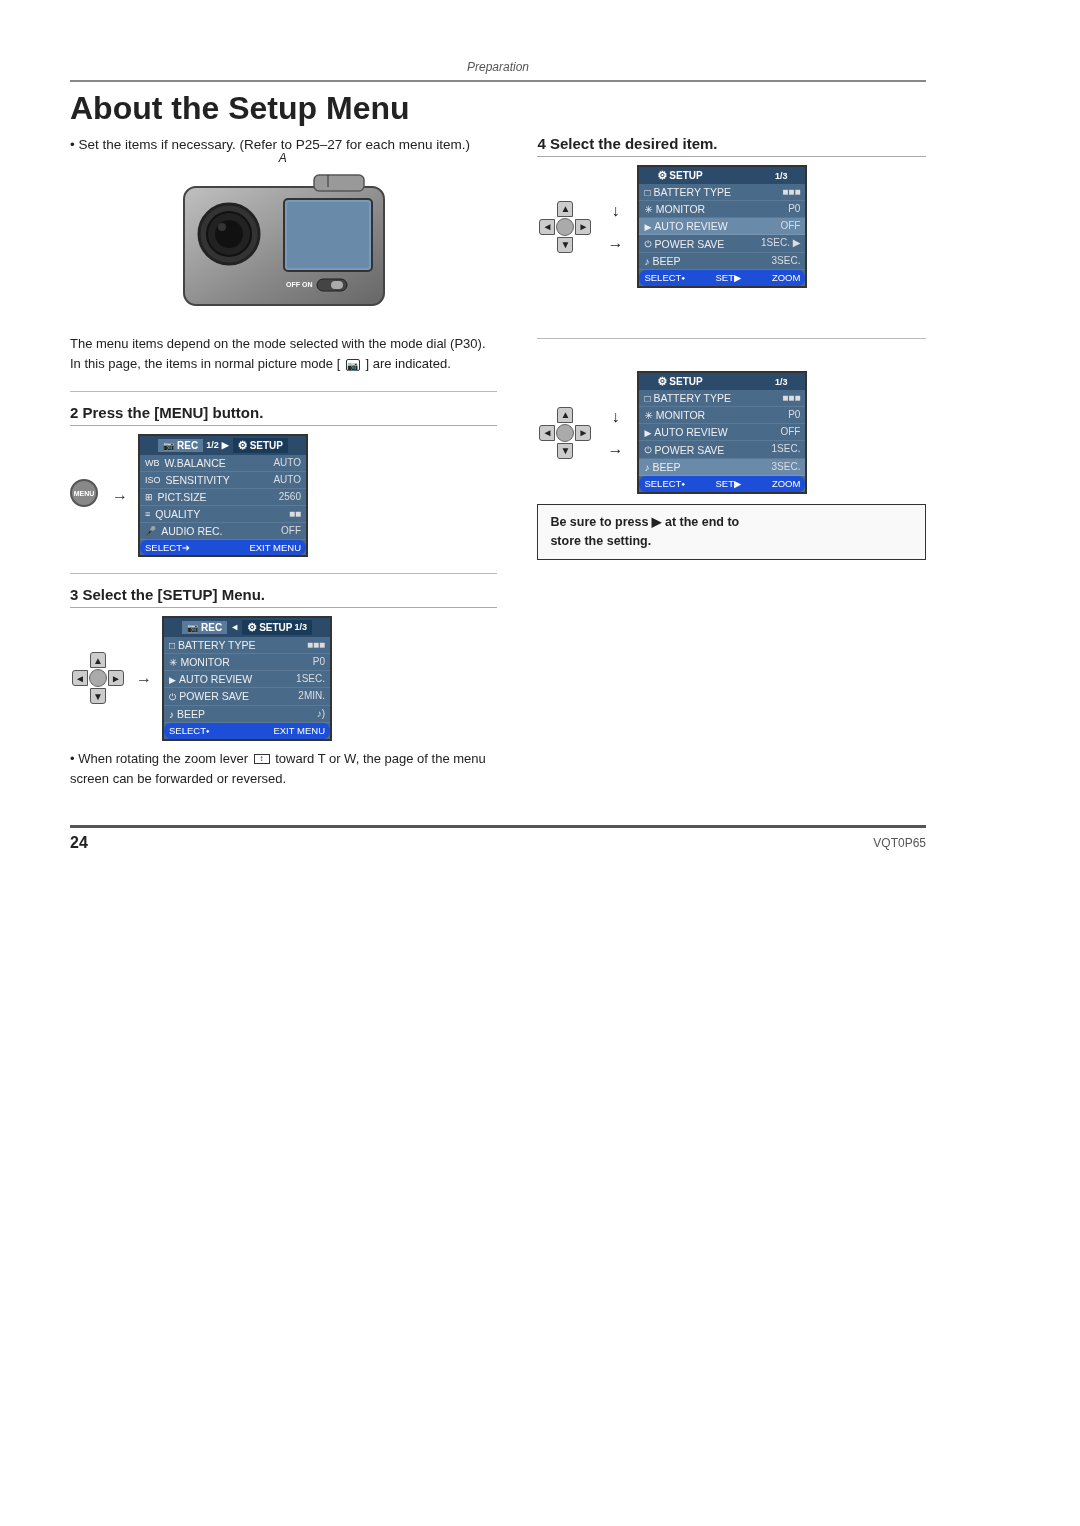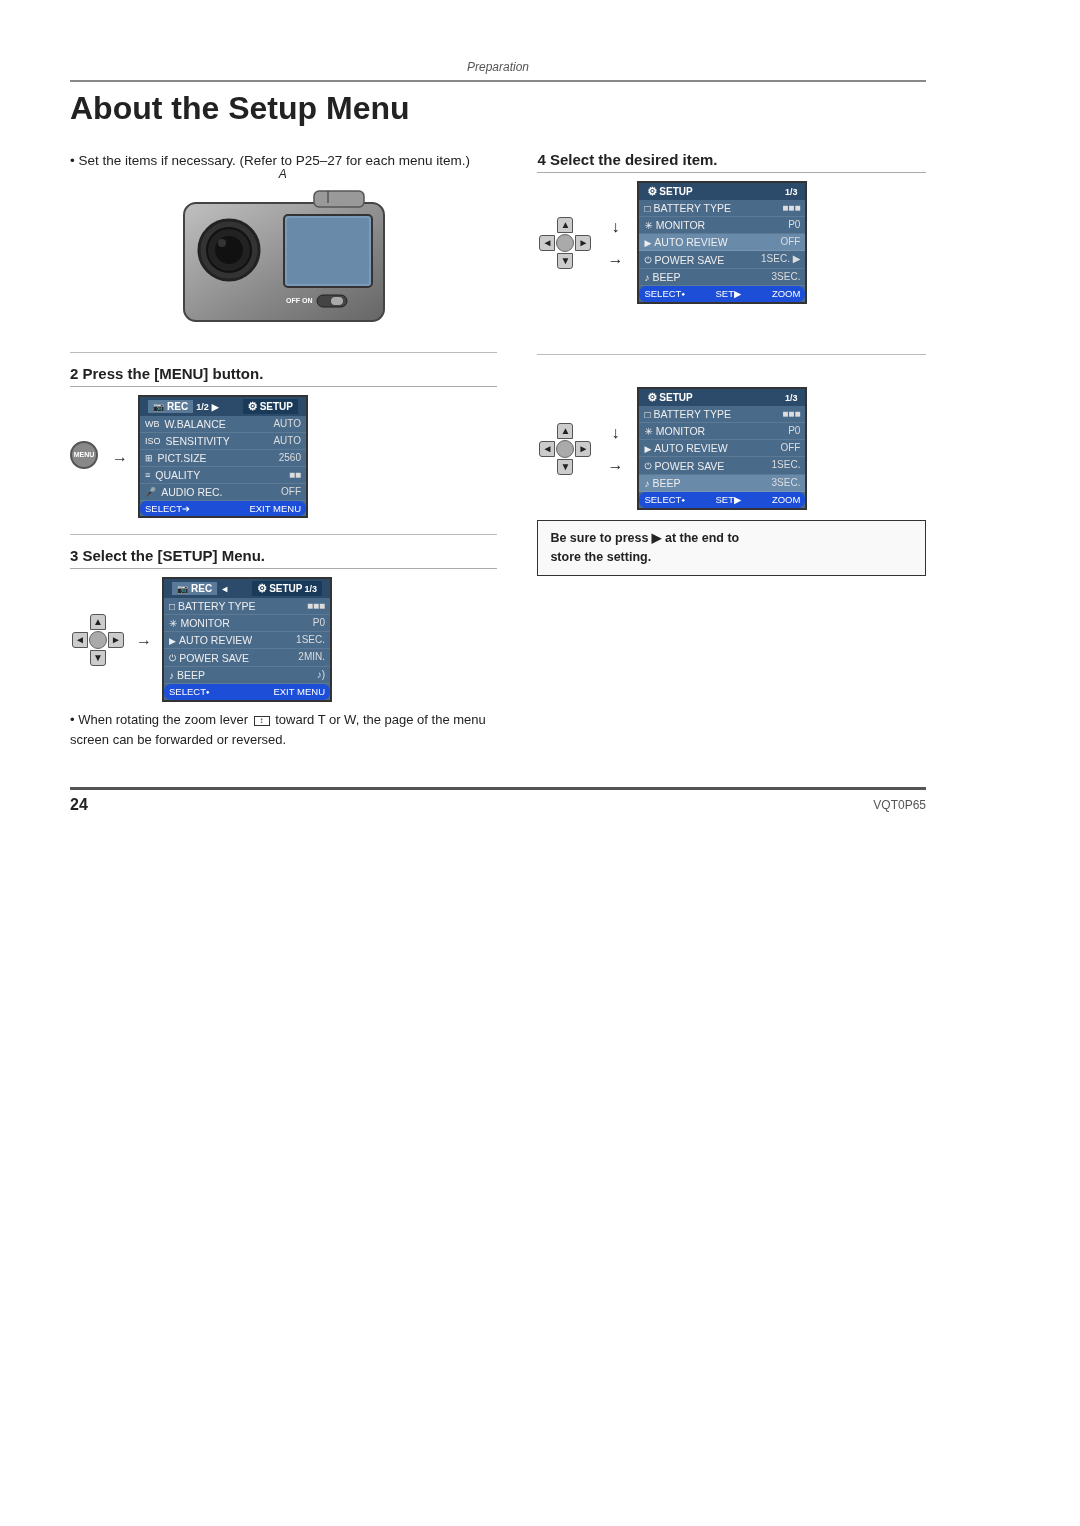--- a/index.html
+++ b/index.html
@@ -29,21 +29,21 @@
 
     .top-rule {
       border: none;
       border-top: 2px solid #888;
       margin-bottom: 8px;
     }
 
     .page-title {
       font-size: 32px;
       font-weight: bold;
-      margin-bottom: 24px;
+      margin-bottom: 8px;
     }
 
     .two-col {
       display: flex;
       gap: 40px;
     }
 
     .col-left {
       flex: 1.1;
     }
@@ -139,21 +139,21 @@
       font-size: 11px;
       color: #fff;
       min-width: 170px;
     }
 
     .lcd-header {
       background: #2c4a6a;
       display: flex;
       justify-content: space-between;
       align-items: center;
-      padding: 2px 8px;
+      padding: 2px 18px;
       font-size: 10.5px;
       font-weight: bold;
       color: #fff;
     }
 
     .lcd-row {
       display: flex;
       justify-content: space-between;
       padding: 2px 5px;
       font-size: 10.5px;
@@ -318,20 +318,25 @@
                 <linearGradient id="camgrad" x1="0" y1="0" x2="1" y2="1">
                   <stop offset="0%" stop-color="#c0c0c0"></stop>
                   <stop offset="60%" stop-color="#888"></stop>
                   <stop offset="100%" stop-color="#666"></stop>
                 </linearGradient>
               </defs>
             </svg>
           </div>
         </div>
 
+        <p class="note-text">
+          <span>The menu items depend on the mode selected with the mode dial (P30). In this page, the items in normal picture mode [</span>
+          <span style="display:inline-block; width:14px; height:12px; border:1.5px solid #333; border-radius:2px; vertical-align:middle; text-align:center; font-size:9px; margin: 0 2px;">📷</span>
+          <span>] are indicated.</span>
+        </p>
       </div>
 
       <hr class="divider-line">
 
       <div class="step-section">
         <div class="step-heading">2  Press the [MENU] button.</div>
 
         <div class="lcd-container">
           <div class="menu-icon-group">
             <div class="menu-btn">

